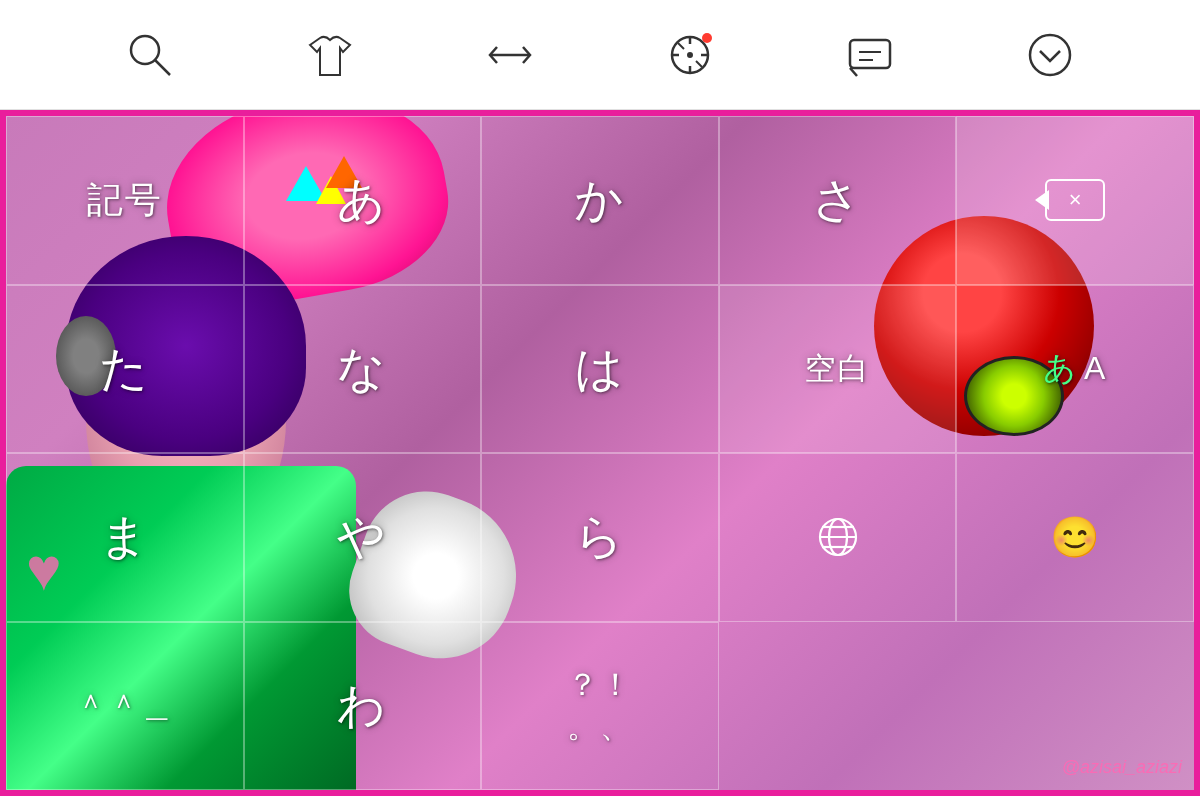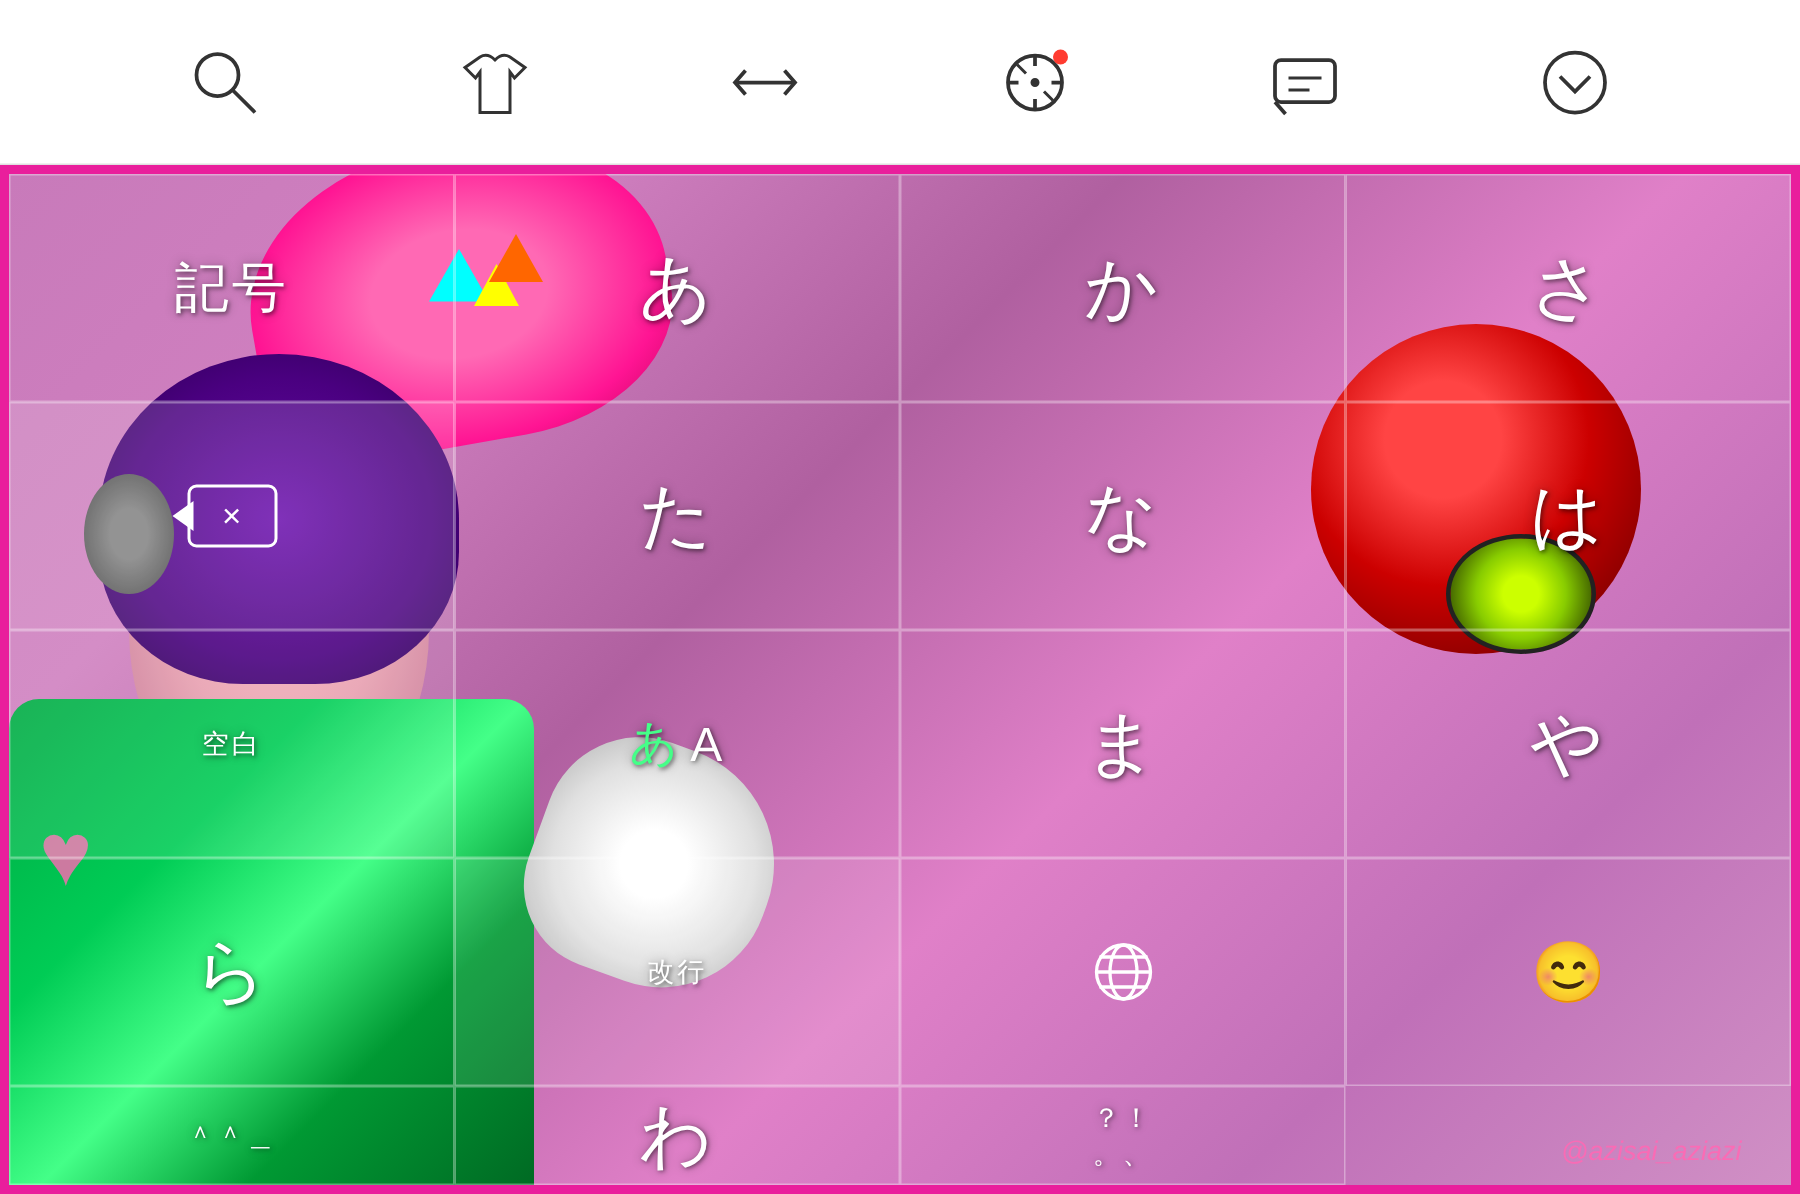--- a/index.html
+++ b/index.html
@@ -184,38 +184,38 @@
       height: 160px;
       background: radial-gradient(ellipse, #ffffff 20%, #e0e0e0 60%, #aaaaaa 100%);
       border-radius: 40% 50% 45% 35%;
       transform: rotate(20deg);
       z-index: 3;
     }
     
     .watermark {
       position: absolute;
       bottom: 12px;
-      right: 33px;
+      right: 12px;
       color: #ff69b4;
       font-size: 18px;
       font-style: italic;
       z-index: 10;
       opacity: 0.9;
       text-align: center;
     }
 
     
     #keyboard-grid {
       position: absolute;
       top: 6px;
       left: 6px;
       right: 6px;
       bottom: 6px;
       display: grid;
-      grid-template-columns: 1fr 1fr 1fr 1fr;
+      grid-template-columns: 1fr 1fr 1fr 1fr 1fr;
       grid-template-rows: 1fr 1fr 1fr 1fr;
       z-index: 20;
     }
     .key-cell {
       border: 1px solid rgba(255,255,255,0.35);
       display: flex;
       align-items: center;
       justify-content: center;
       cursor: pointer;
       position: relative;
@@ -225,21 +225,21 @@
       font-size: 36px;
       font-weight: 300;
       text-shadow: 1px 1px 3px rgba(0,0,0,0.5), 0 0 8px rgba(0,0,0,0.3);
       letter-spacing: 2px;
       pointer-events: none;
     }
     .key-label.green {
       color: #44ff88;
     }
     .key-label.small {
-      font-size: 18px;
+      font-size: 31px;
     }
 
     
     .key-backspace {
       background: rgba(255,255,255,0.15);
     }
     .key-space {
       background: rgba(255,255,255,0.1);
     }
     .key-return {
@@ -406,23 +406,20 @@
     </div>
     <div class="key-cell">
       <span class="key-label" style="font-size:48px;">ま</span>
     </div>
     <div class="key-cell">
       <span class="key-label" style="font-size:48px;">や</span>
     </div>
     <div class="key-cell">
       <span class="key-label" style="font-size:48px;">ら</span>
     </div>
-    <div class="key-cell key-return">
-      <span class="key-label small">改行</span>
-    </div>
 
     <div class="key-cell">
       <svg class="globe-icon" viewBox="0 0 48 48" fill="none" stroke="#fff" stroke-width="2.2">
         <circle cx="24" cy="24" r="18"></circle>
         <ellipse cx="24" cy="24" rx="9" ry="18"></ellipse>
         <line x1="6" y1="24" x2="42" y2="24"></line>
         <line x1="8" y1="14" x2="40" y2="14"></line>
         <line x1="8" y1="34" x2="40" y2="34"></line>
       </svg>
     </div>

